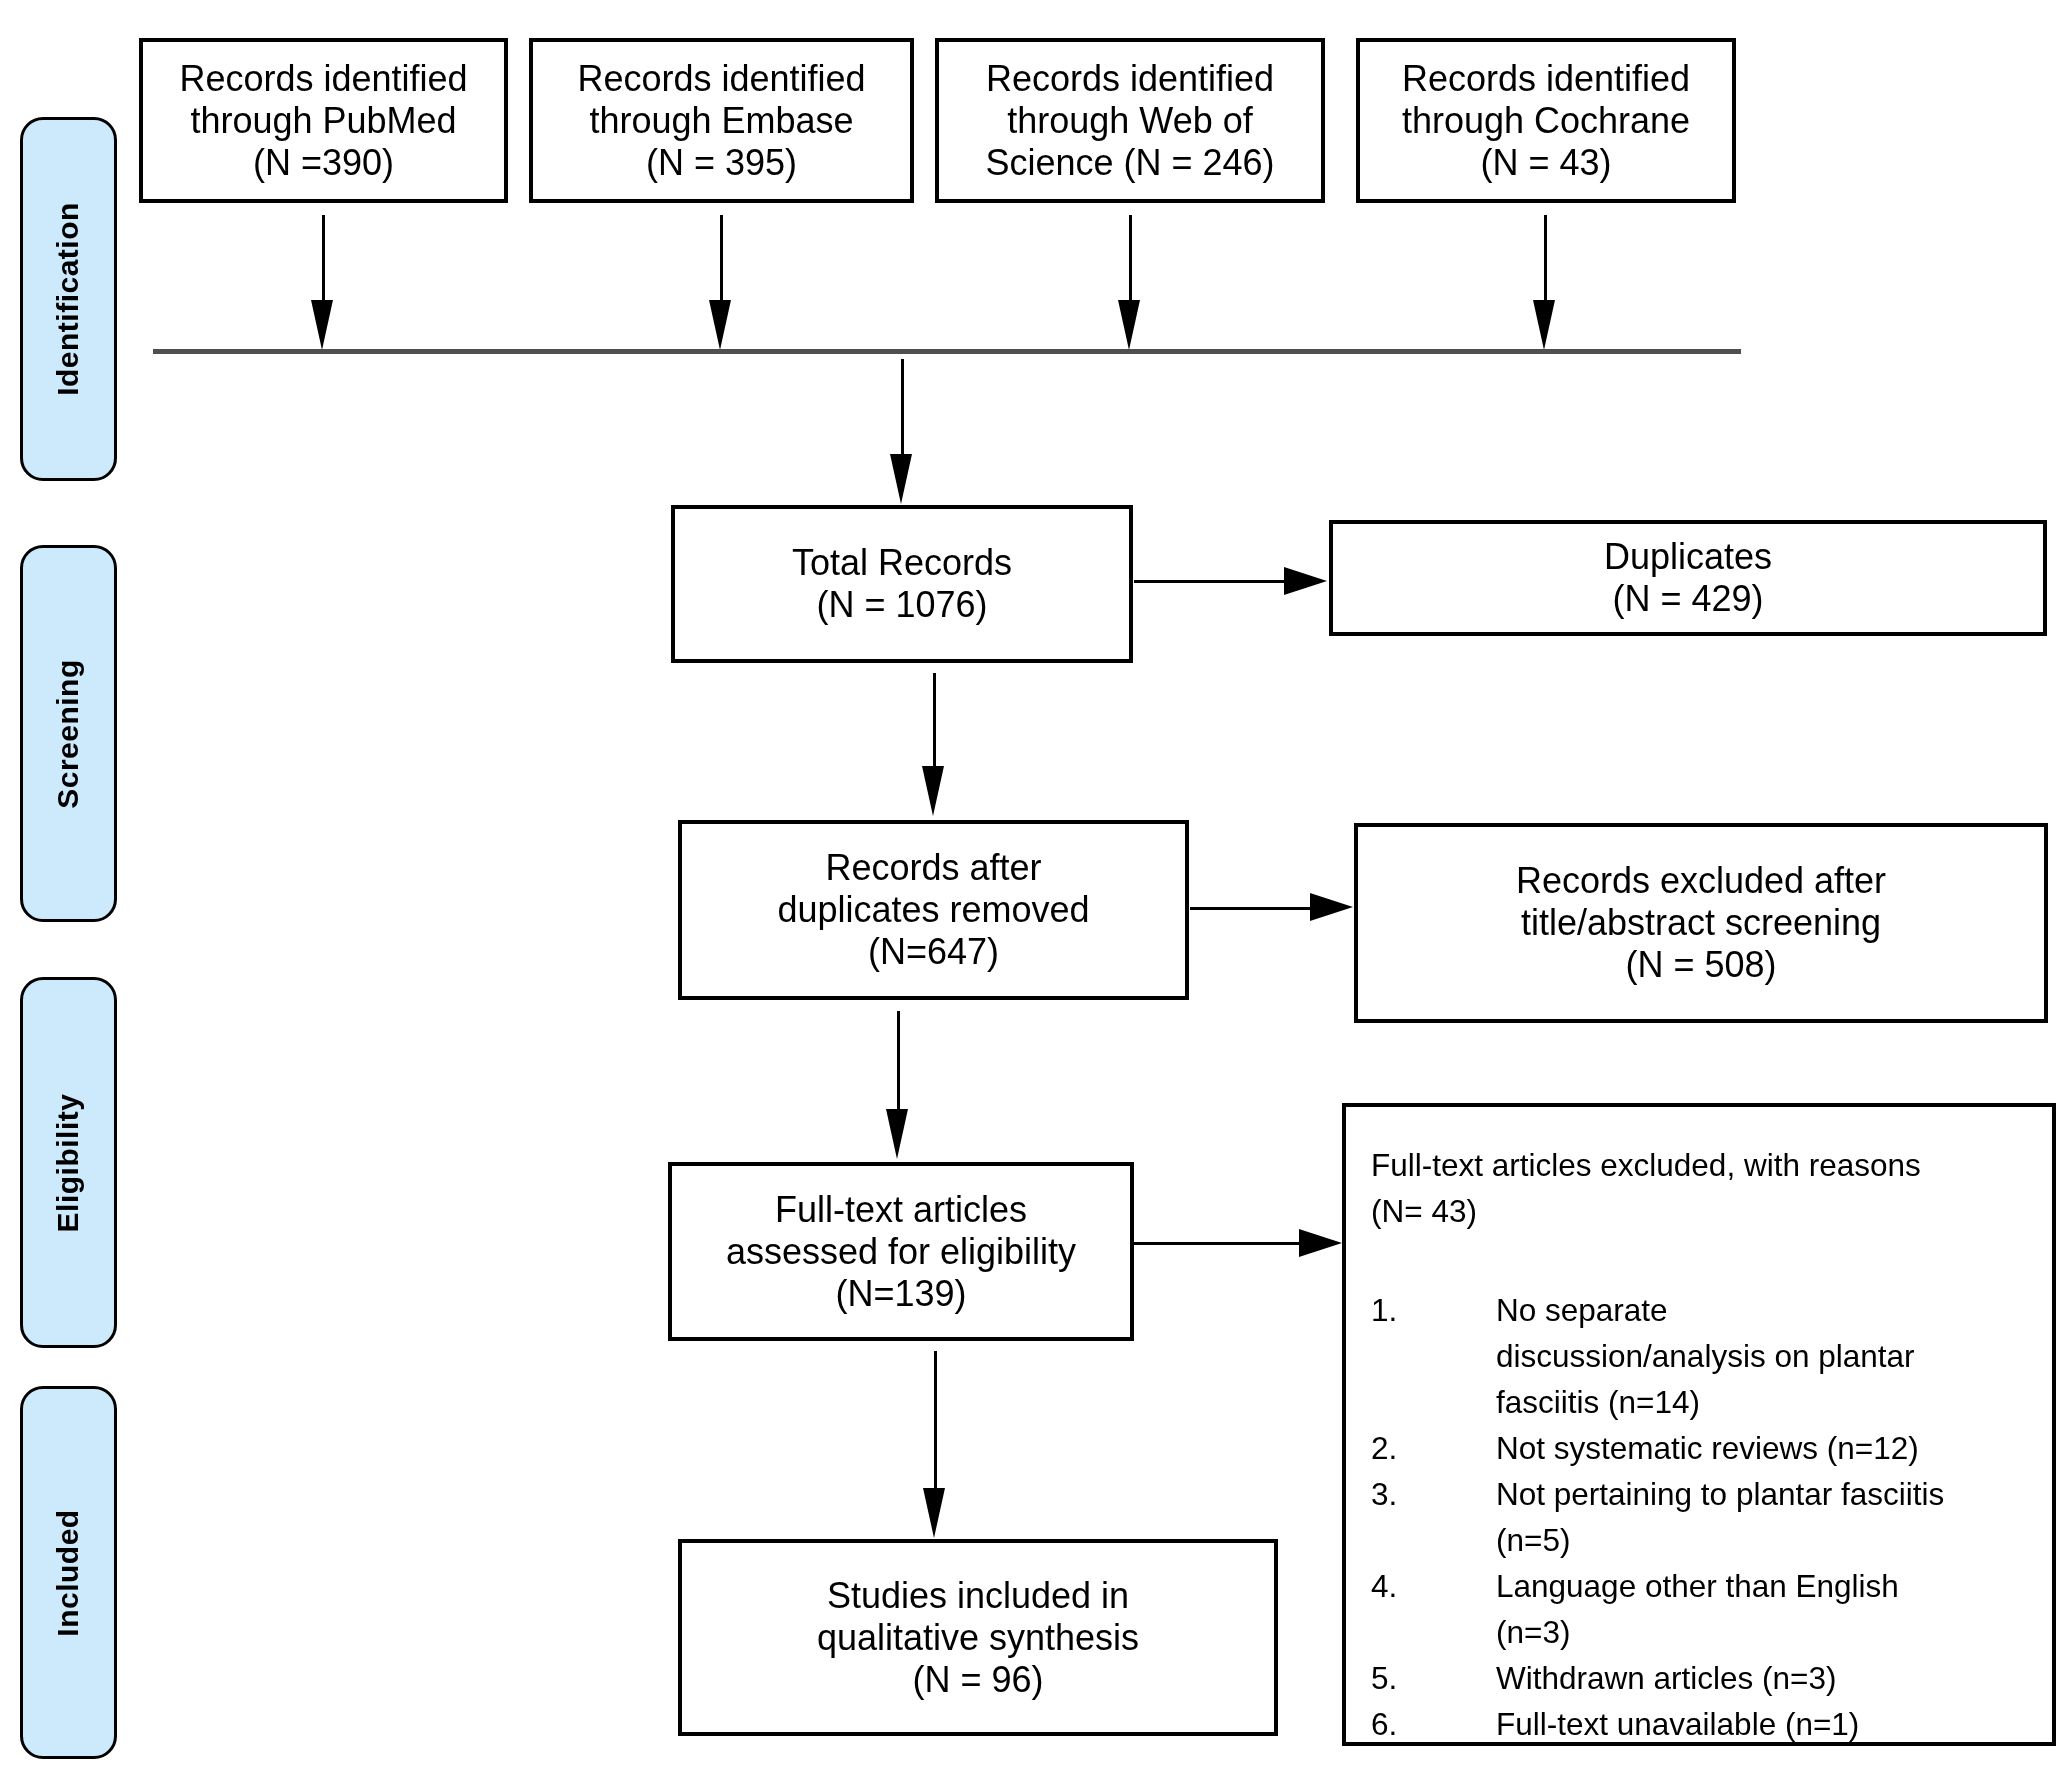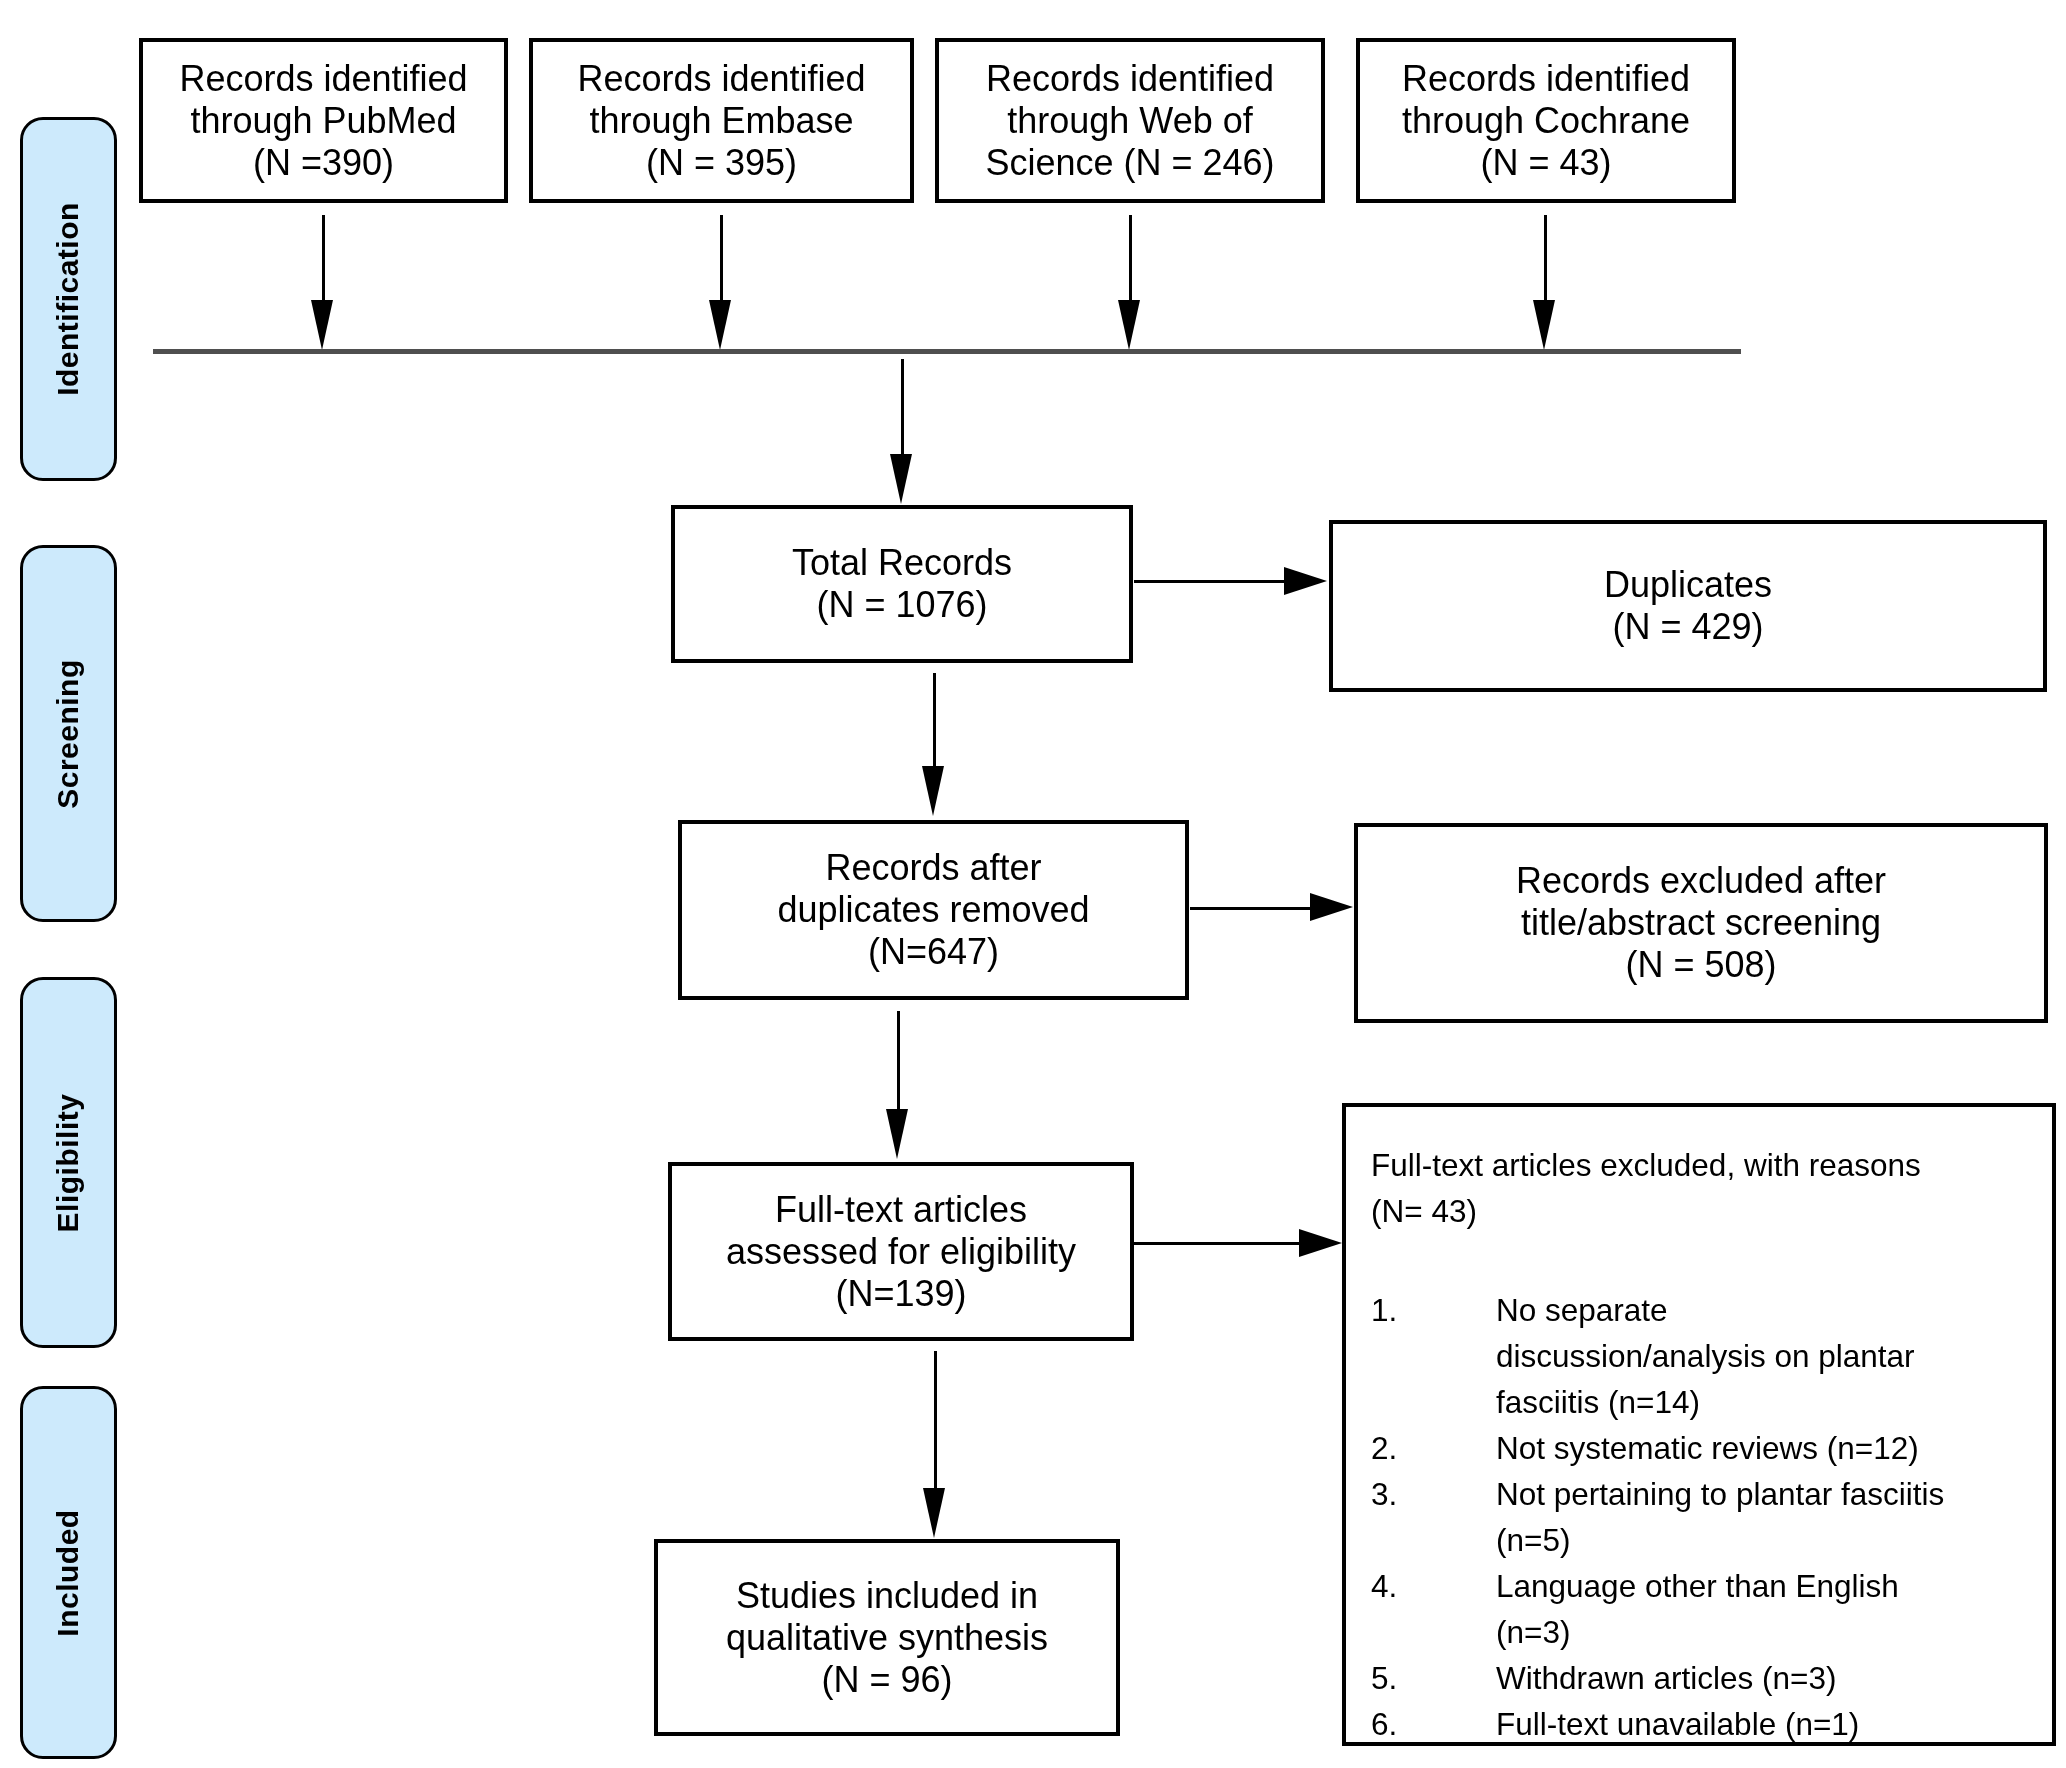--- a/index.html
+++ b/index.html
@@ -16,25 +16,25 @@
 
   
   .box{position:absolute;background:#fff;border:4px solid #000;box-sizing:border-box;
        display:flex;align-items:center;justify-content:center;text-align:center;}
   .box-text{white-space:pre-line;font-size:36px;line-height:42px;}
   .b1{left:139px;top:38px;width:369px;height:165px}
   .b2{left:529px;top:38px;width:385px;height:165px}
   .b3{left:935px;top:38px;width:390px;height:165px}
   .b4{left:1356px;top:38px;width:380px;height:165px}
   .total{left:671px;top:505px;width:462px;height:158px}
-  .dup{left:1329px;top:520px;width:718px;height:172px}
+  .dup{left:1329px;top:520px;width:718px;height:116px}
   .afterdup{left:678px;top:820px;width:511px;height:180px}
   .excl{left:1354px;top:823px;width:694px;height:200px}
   .assessed{left:668px;top:1162px;width:466px;height:179px}
-  .studies{left:654px;top:1539px;width:466px;height:197px}
+  .studies{left:678px;top:1539px;width:600px;height:197px}
 
   
   .reasons{left:1342px;top:1103px;width:714px;height:643px;display:block;
            padding:35px 17.5px 15px 25px;}
   .reasons-title{text-align:left;font-size:31.5px;line-height:46px;white-space:pre-line;}
   .reasons-list{margin-top:53px;}
   .reason{display:flex;font-size:31.5px;line-height:46px;}
   .reason .num{width:125px;flex:0 0 auto;text-align:left;}
   .reason .txt{flex:1;text-align:left;white-space:pre-line;}
 

